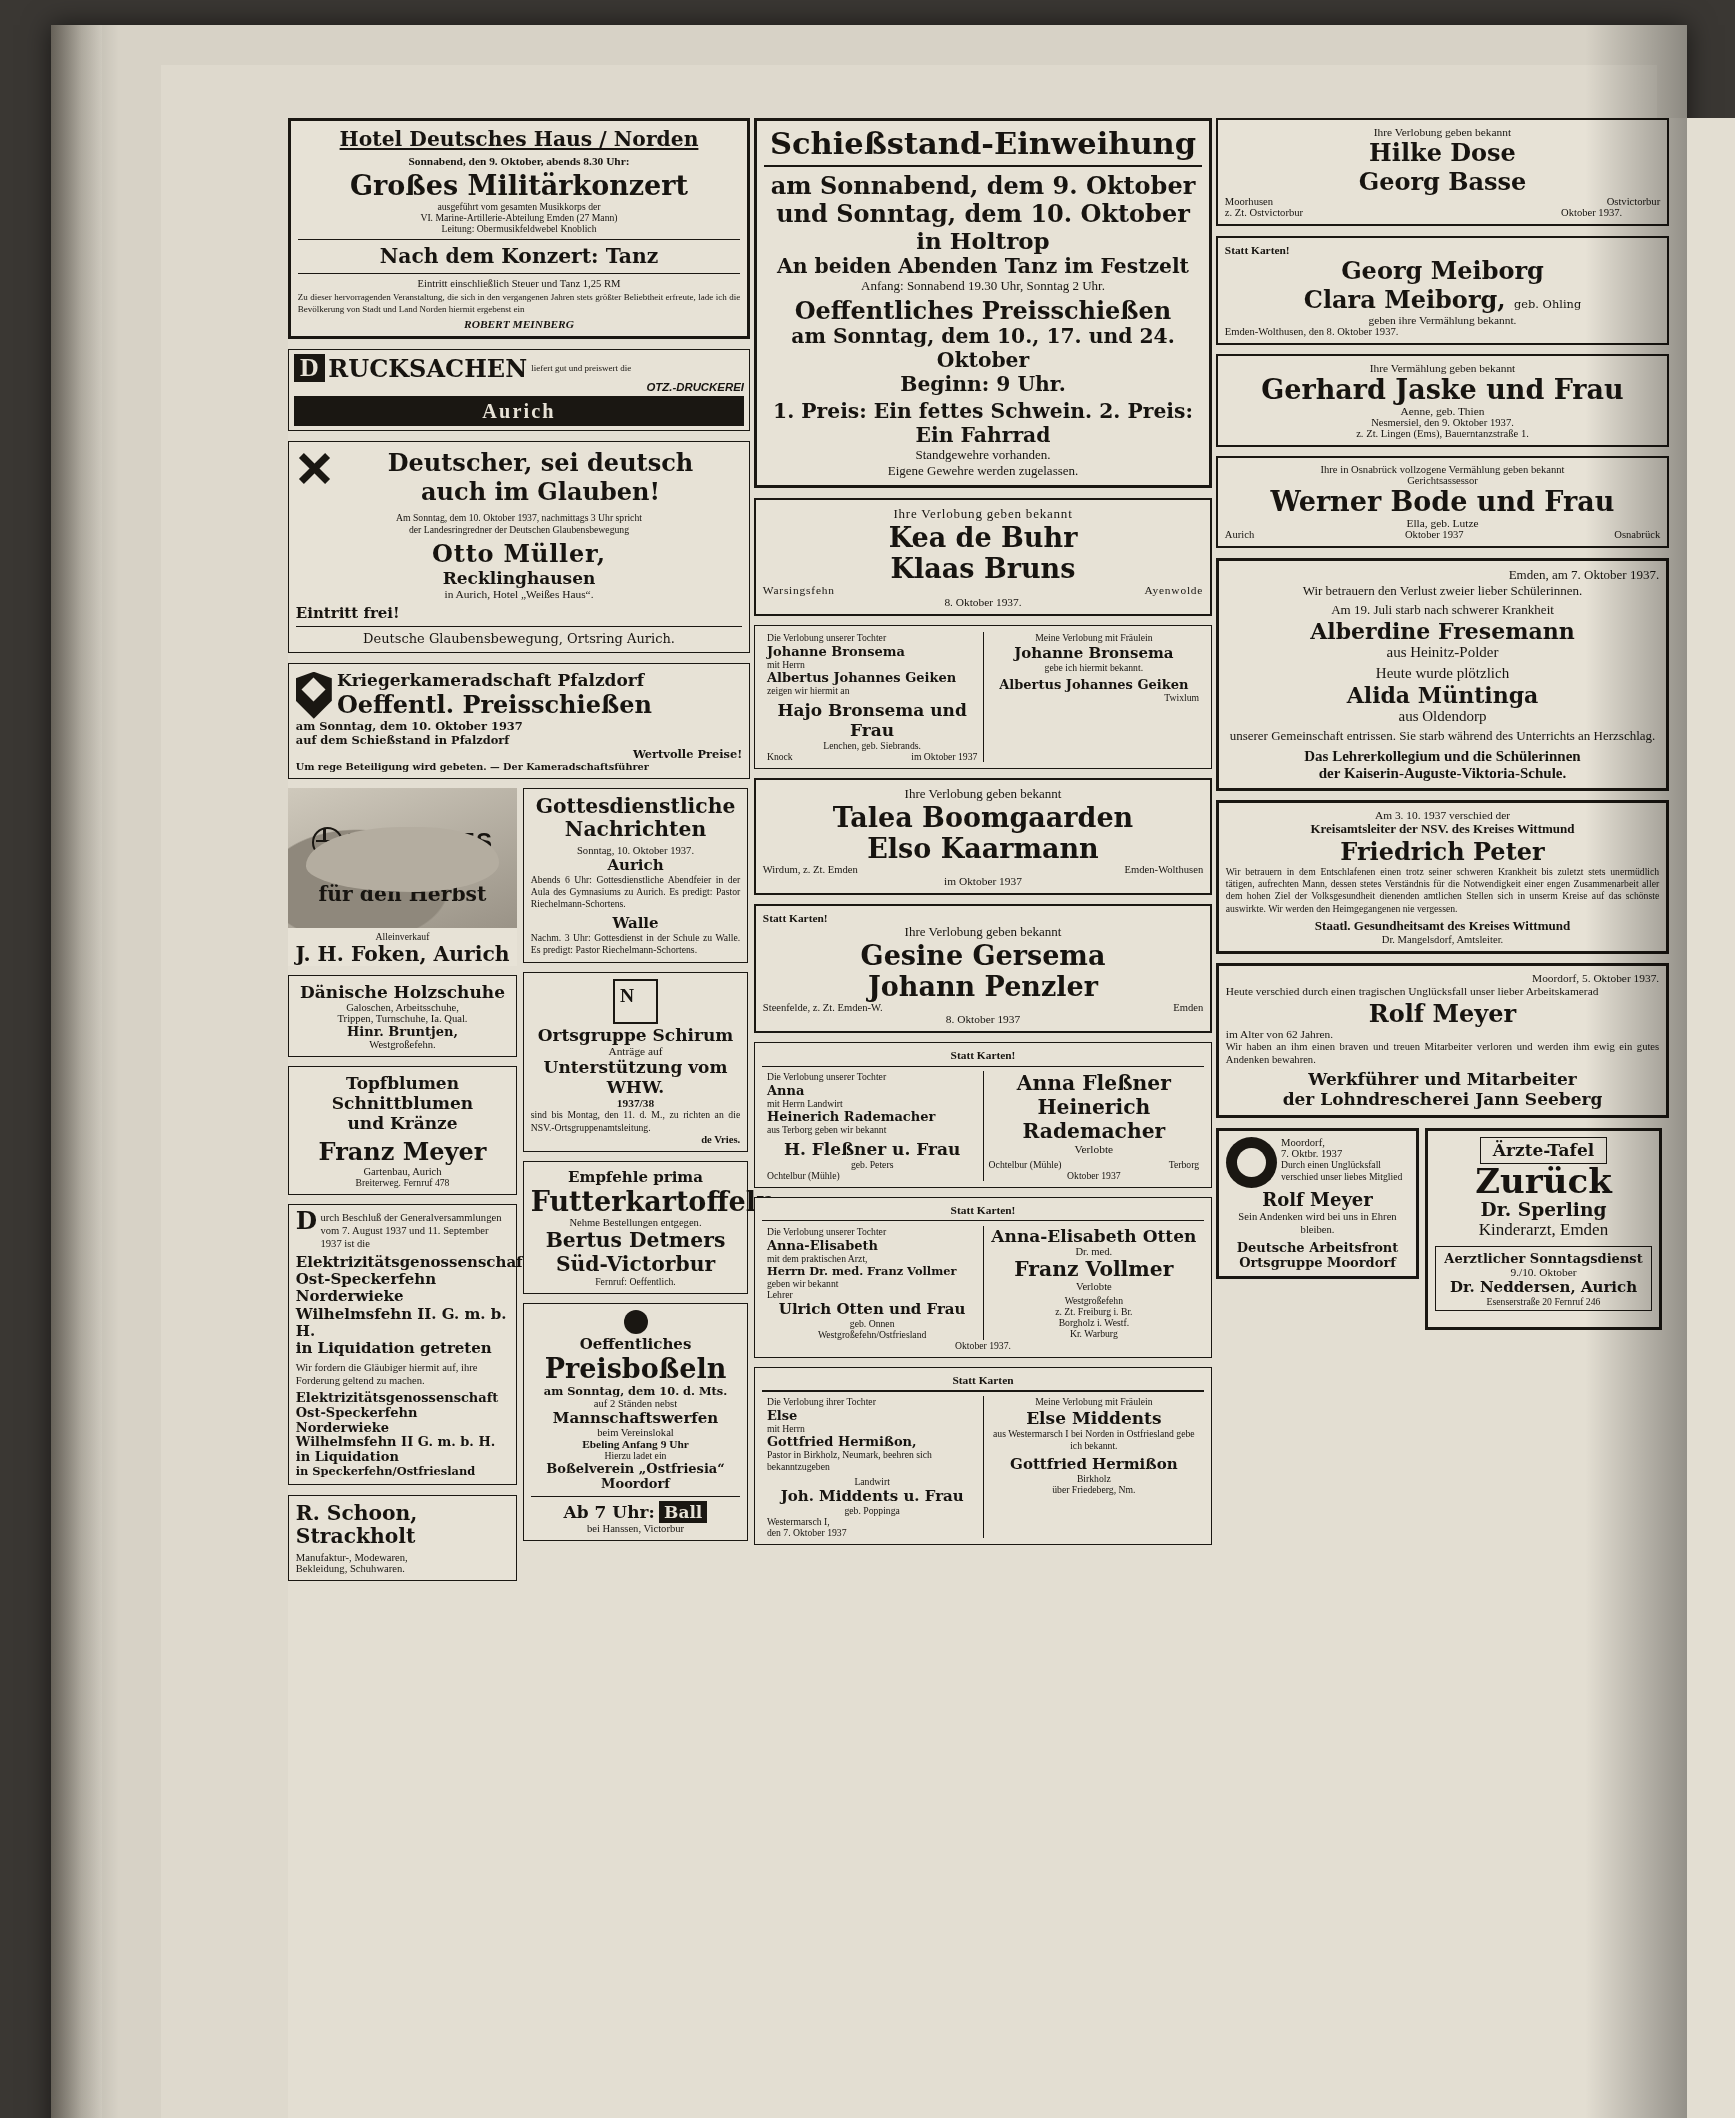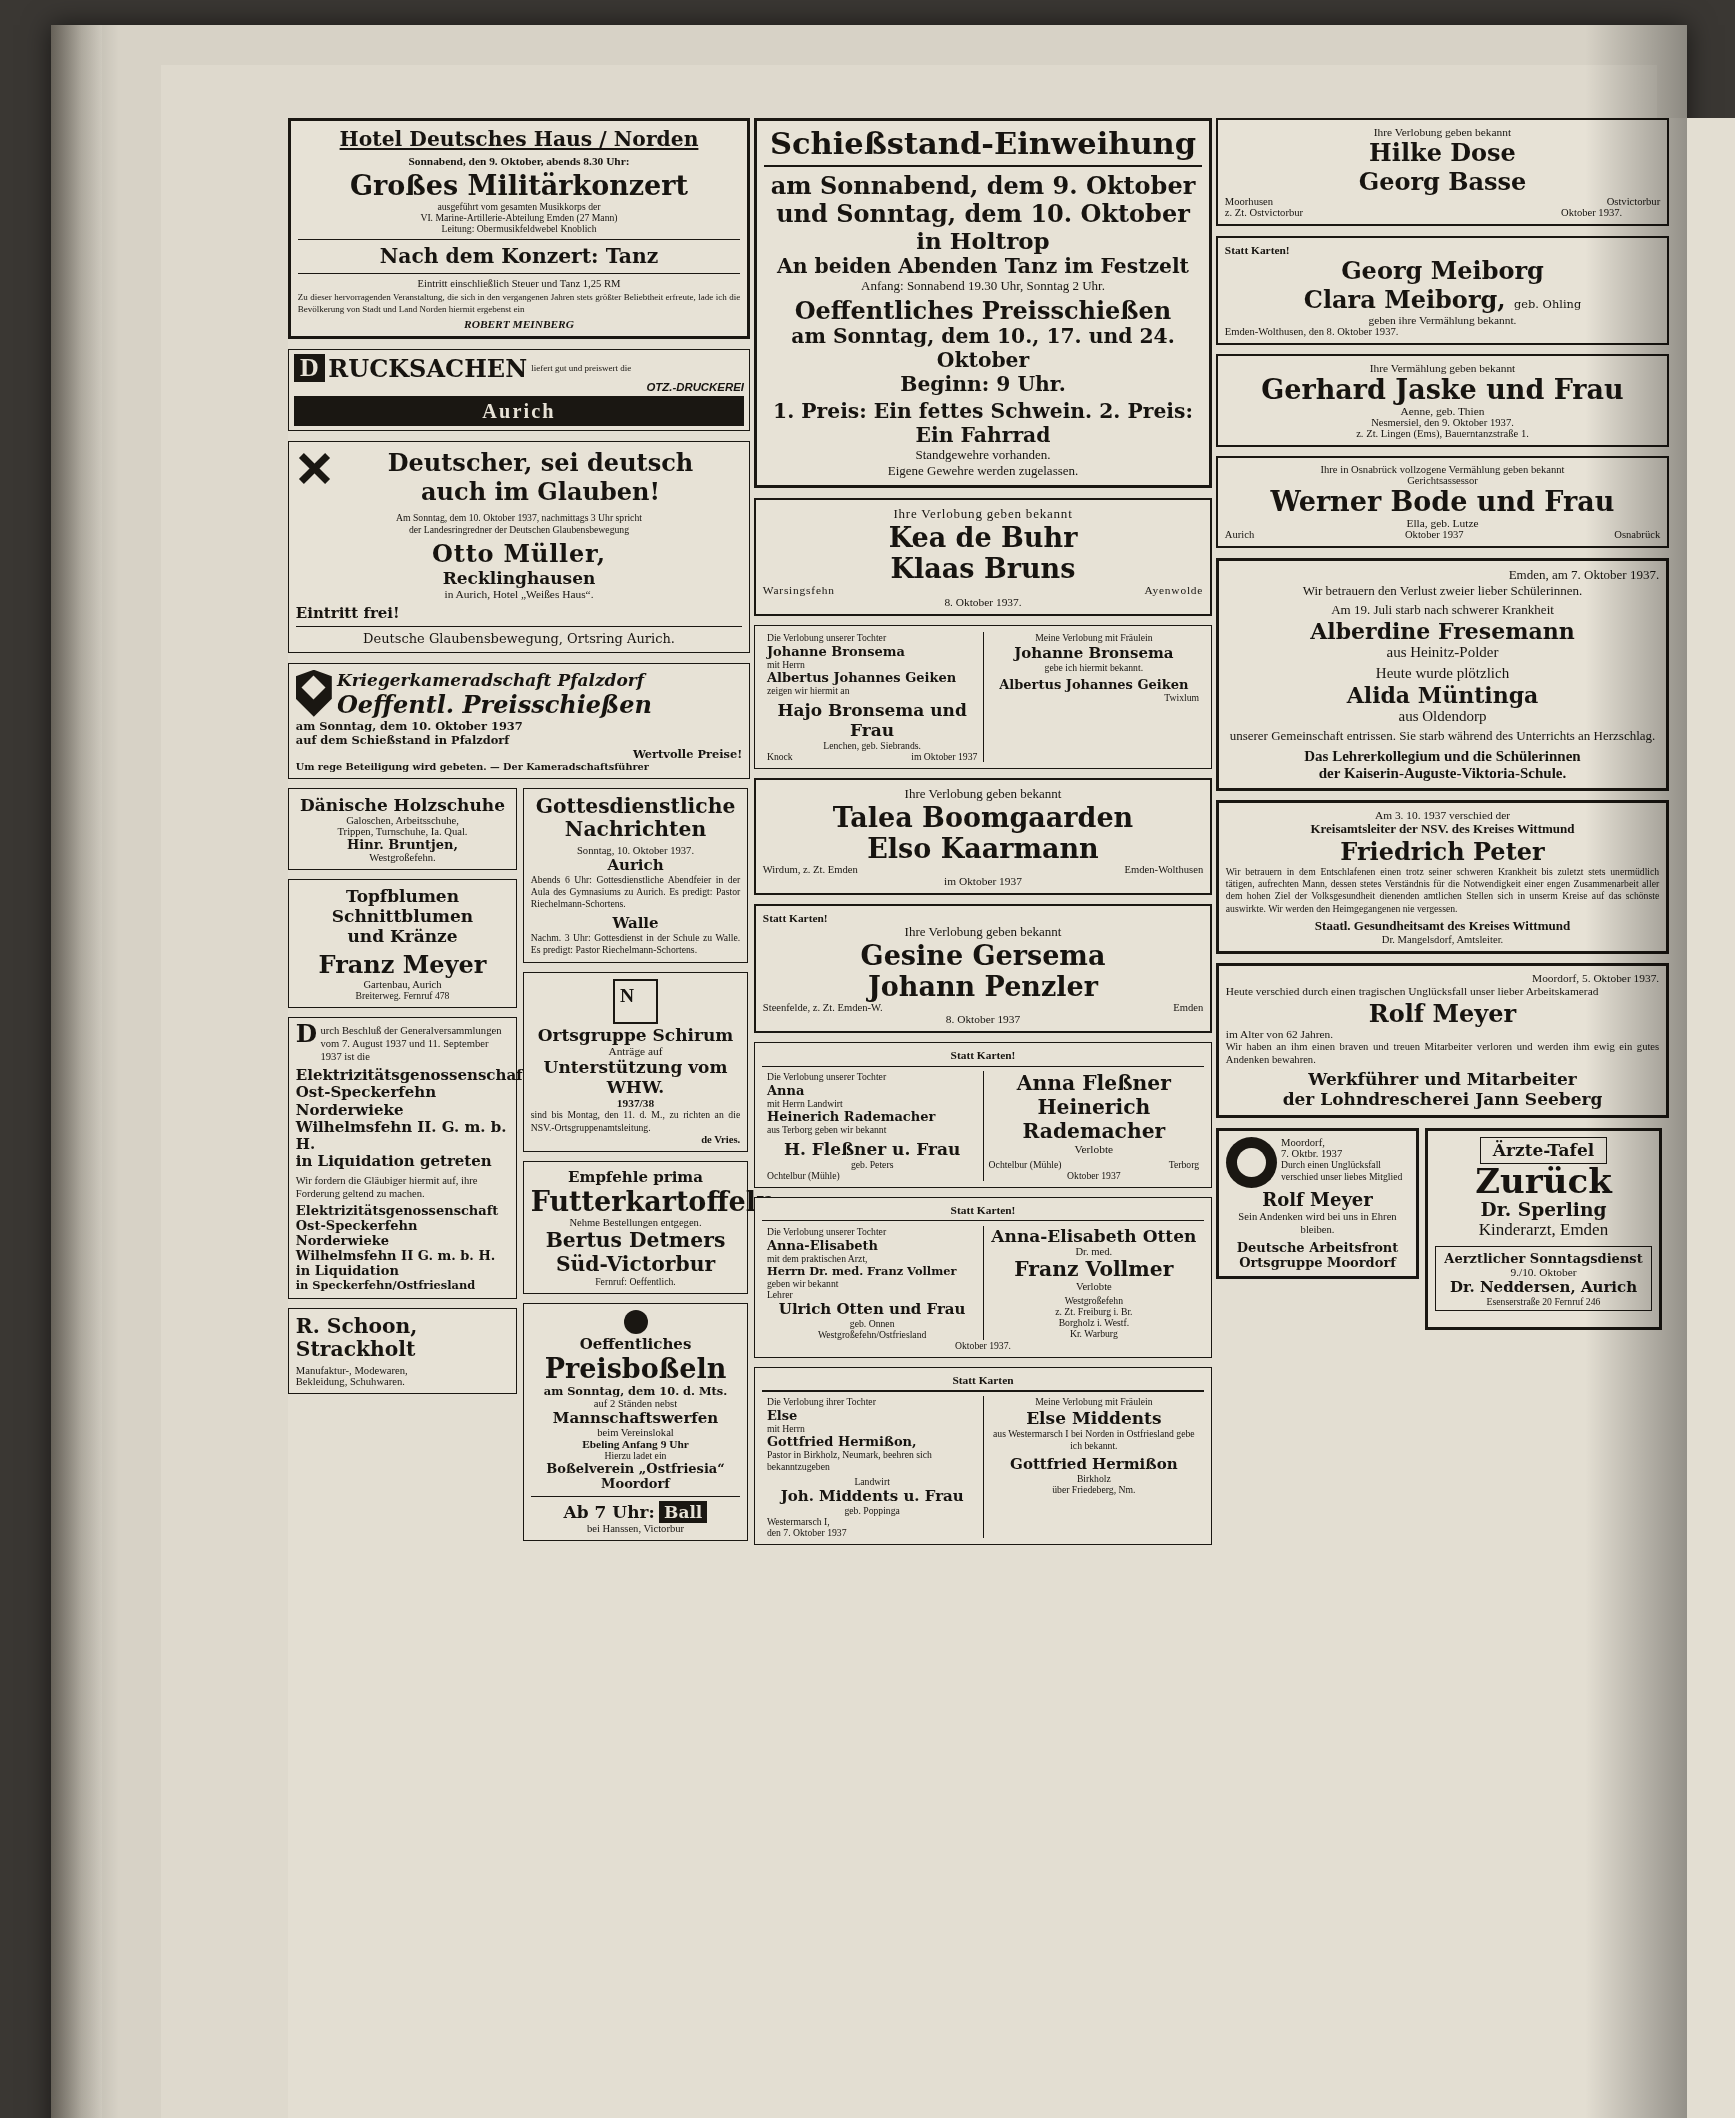--- a/index.html
+++ b/index.html
@@ -124,36 +124,50 @@
             <div class="f12 lh c">der Landesringredner der Deutschen Glaubensbewegung</div>
             <div class="c f28 b fr mt6 sp">Otto Müller,</div>
             <div class="c f20 b fr">Recklinghausen</div>
             <div class="c f14">in Aurich, Hotel „Weißes Haus“.</div>
             <div class="l f18 b fr mt6">Eintritt frei!</div>
             <div class="rule"></div>
             <div class="c f16 fr">Deutsche Glaubensbewegung, Ortsring Aurich.</div>
           </div>
 
           <div class="ad">
-            <div style="display:flex;align-items:flex-start;font-style:italic;">
+            <div style="display:flex;align-items:flex-end;">
               <div class="shield"></div>
               <div style="flex:1;margin-left:5.1px;">
                 <div class="f20 b fr">Kriegerkameradschaft Pfalzdorf</div>
                 <div class="f28 b fr">Oeffentl. Preisschießen</div>
               </div>
             </div>
             <div class="f14 b fr">am Sonntag, dem 10. Oktober 1937</div>
             <div class="f14 b fr">auf dem Schießstand in Pfalzdorf</div>
             <div class="r f14 b fr">Wertvolle Preise!</div>
             <div class="f12 b fr">Um rege Beteiligung wird gebeten. — Der Kameradschaftsführer</div>
           </div>
 
           <div style="display:flex;gap:6px;">
             <div style="width:229px;">
 
+              <div class="ad" style="padding:0;border:none;">
+                <div class="shoe">
+                  <div class="mercedes">
+                    <div style="display:flex;align-items:center;justify-content:center;">
+                      <span class="mstar"></span>
+                      <span class="b ss" style="font-size:24px;letter-spacing:1.3px;margin-left:4.2px;">MERCEDES</span>
+                    </div>
+                    <div class="b fr f24 c">Schöne Schuhe</div>
+                    <div class="b fr f24 c">für den Herbst</div>
+                  </div>
+                </div>
+                <div class="c f12" style="margin-top:2.5px;">Alleinverkauf</div>
+                <div class="c f24 b fr">J. H. Foken, Aurich</div>
+              </div>
 
               <div class="ad">
                 <div class="c f20 b fr">Dänische Holzschuhe</div>
                 <div class="c f13">Galoschen, Arbeitsschuhe,</div>
                 <div class="c f13">Trippen, Turnschuhe, Ia. Qual.</div>
                 <div class="c f16 b fr">Hinr. Bruntjen,</div>
                 <div class="c f13">Westgroßefehn.</div>
               </div>
 
               <div class="ad">

